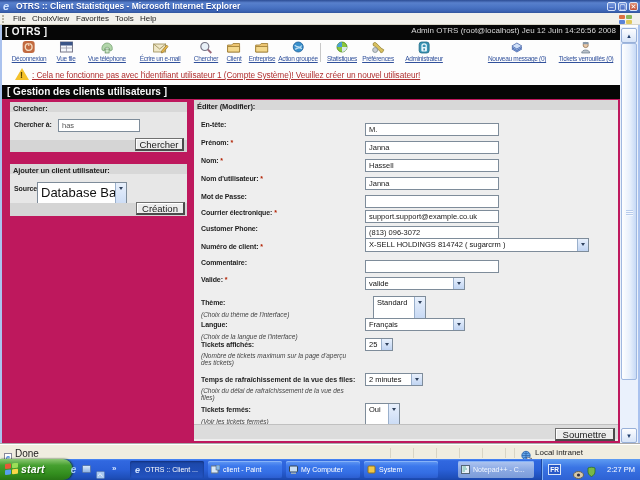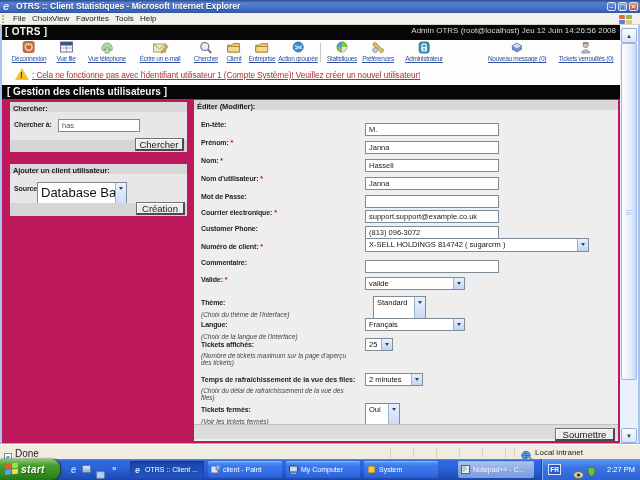--- a/index.html
+++ b/index.html
@@ -49,21 +49,21 @@
 
 #vscroll{left:620px;top:27px;width:18px;height:417px;background:#eaf1fc}
 .sbtn{position:absolute;left:1px;width:16px;height:15px;background:linear-gradient(180deg,#fdfdfe,#d7e4f8);border:1px solid #98b0d8;border-radius:2px;color:#3a5a8c;text-align:center}
 #sthumb{position:absolute;left:1px;top:16px;width:16px;height:337px;background:linear-gradient(90deg,#fefefe 0%,#e8f0fc 55%,#c6d9f6 100%);border:1px solid #a0b8e0;border-radius:2px}
 #sthumb:after{content:"";position:absolute;left:4px;top:166px;width:7px;height:6px;background:repeating-linear-gradient(180deg,#b8ccec 0 1px,#f4f8fe 1px 2px)}
 
 #statusbar{left:0;top:444px;width:640px;height:15px;background:#f0ede0;border-top:1px solid #fff;box-shadow:0 -1px 0 #aaa}
 #statusbar .ssep{position:absolute;top:3px;width:1px;height:10px;background:#d8d4c4}
 
 #taskbar{left:0;top:459px;width:640px;height:21px;background:linear-gradient(180deg,#4f8df8 0%,#3168e0 8%,#2a60d8 50%,#1e4eb8 90%,#1a46aa 100%)}
-#startbtn{position:absolute;left:0;top:0;width:60px;height:21px;border-radius:0 9px 9px 0;background:linear-gradient(180deg,#8cc873 0%,#46a030 30%,#338e1e 70%,#287616 100%);box-shadow:1px 0 2px #123a08}
+#startbtn{position:absolute;left:0;top:0;width:72px;height:21px;border-radius:0 9px 9px 0;background:linear-gradient(180deg,#8cc873 0%,#46a030 30%,#338e1e 70%,#287616 100%);box-shadow:1px 0 2px #123a08}
 #startbtn span{position:absolute;left:21px;top:4px;color:#fff;font-size:10.5px;font-weight:bold;font-style:italic;text-shadow:1px 1px 1px #1e5a10;letter-spacing:0.2px}
 .tbbtn{position:absolute;top:2px;height:17px;border-radius:2px;background:linear-gradient(180deg,#639af4 0%,#3c78ec 30%,#346ee4 70%,#2c5ed0 100%);box-shadow:inset 0 1px 0 #86b2f8;color:#fff;font-size:7px;white-space:nowrap;overflow:hidden}
 .tbbtn .ti{position:absolute;left:3px;top:4px;width:9px;height:9px}
 .tbbtn .tt{position:absolute;left:15px;top:5px}
 #tray{position:absolute;left:541px;top:0;width:99px;height:21px;background:linear-gradient(180deg,#5e9cf2 0%,#3a74e4 40%,#2e62d4 100%);border-left:1px solid #1e48a0;box-shadow:inset 1px 0 0 #7fb0f4}
 #traytime{position:absolute;right:5px;top:6px;color:#fff;font-size:7.5px}
 .sidewin{background:#aac2ee}
 </style>
 </head>
 <body>

